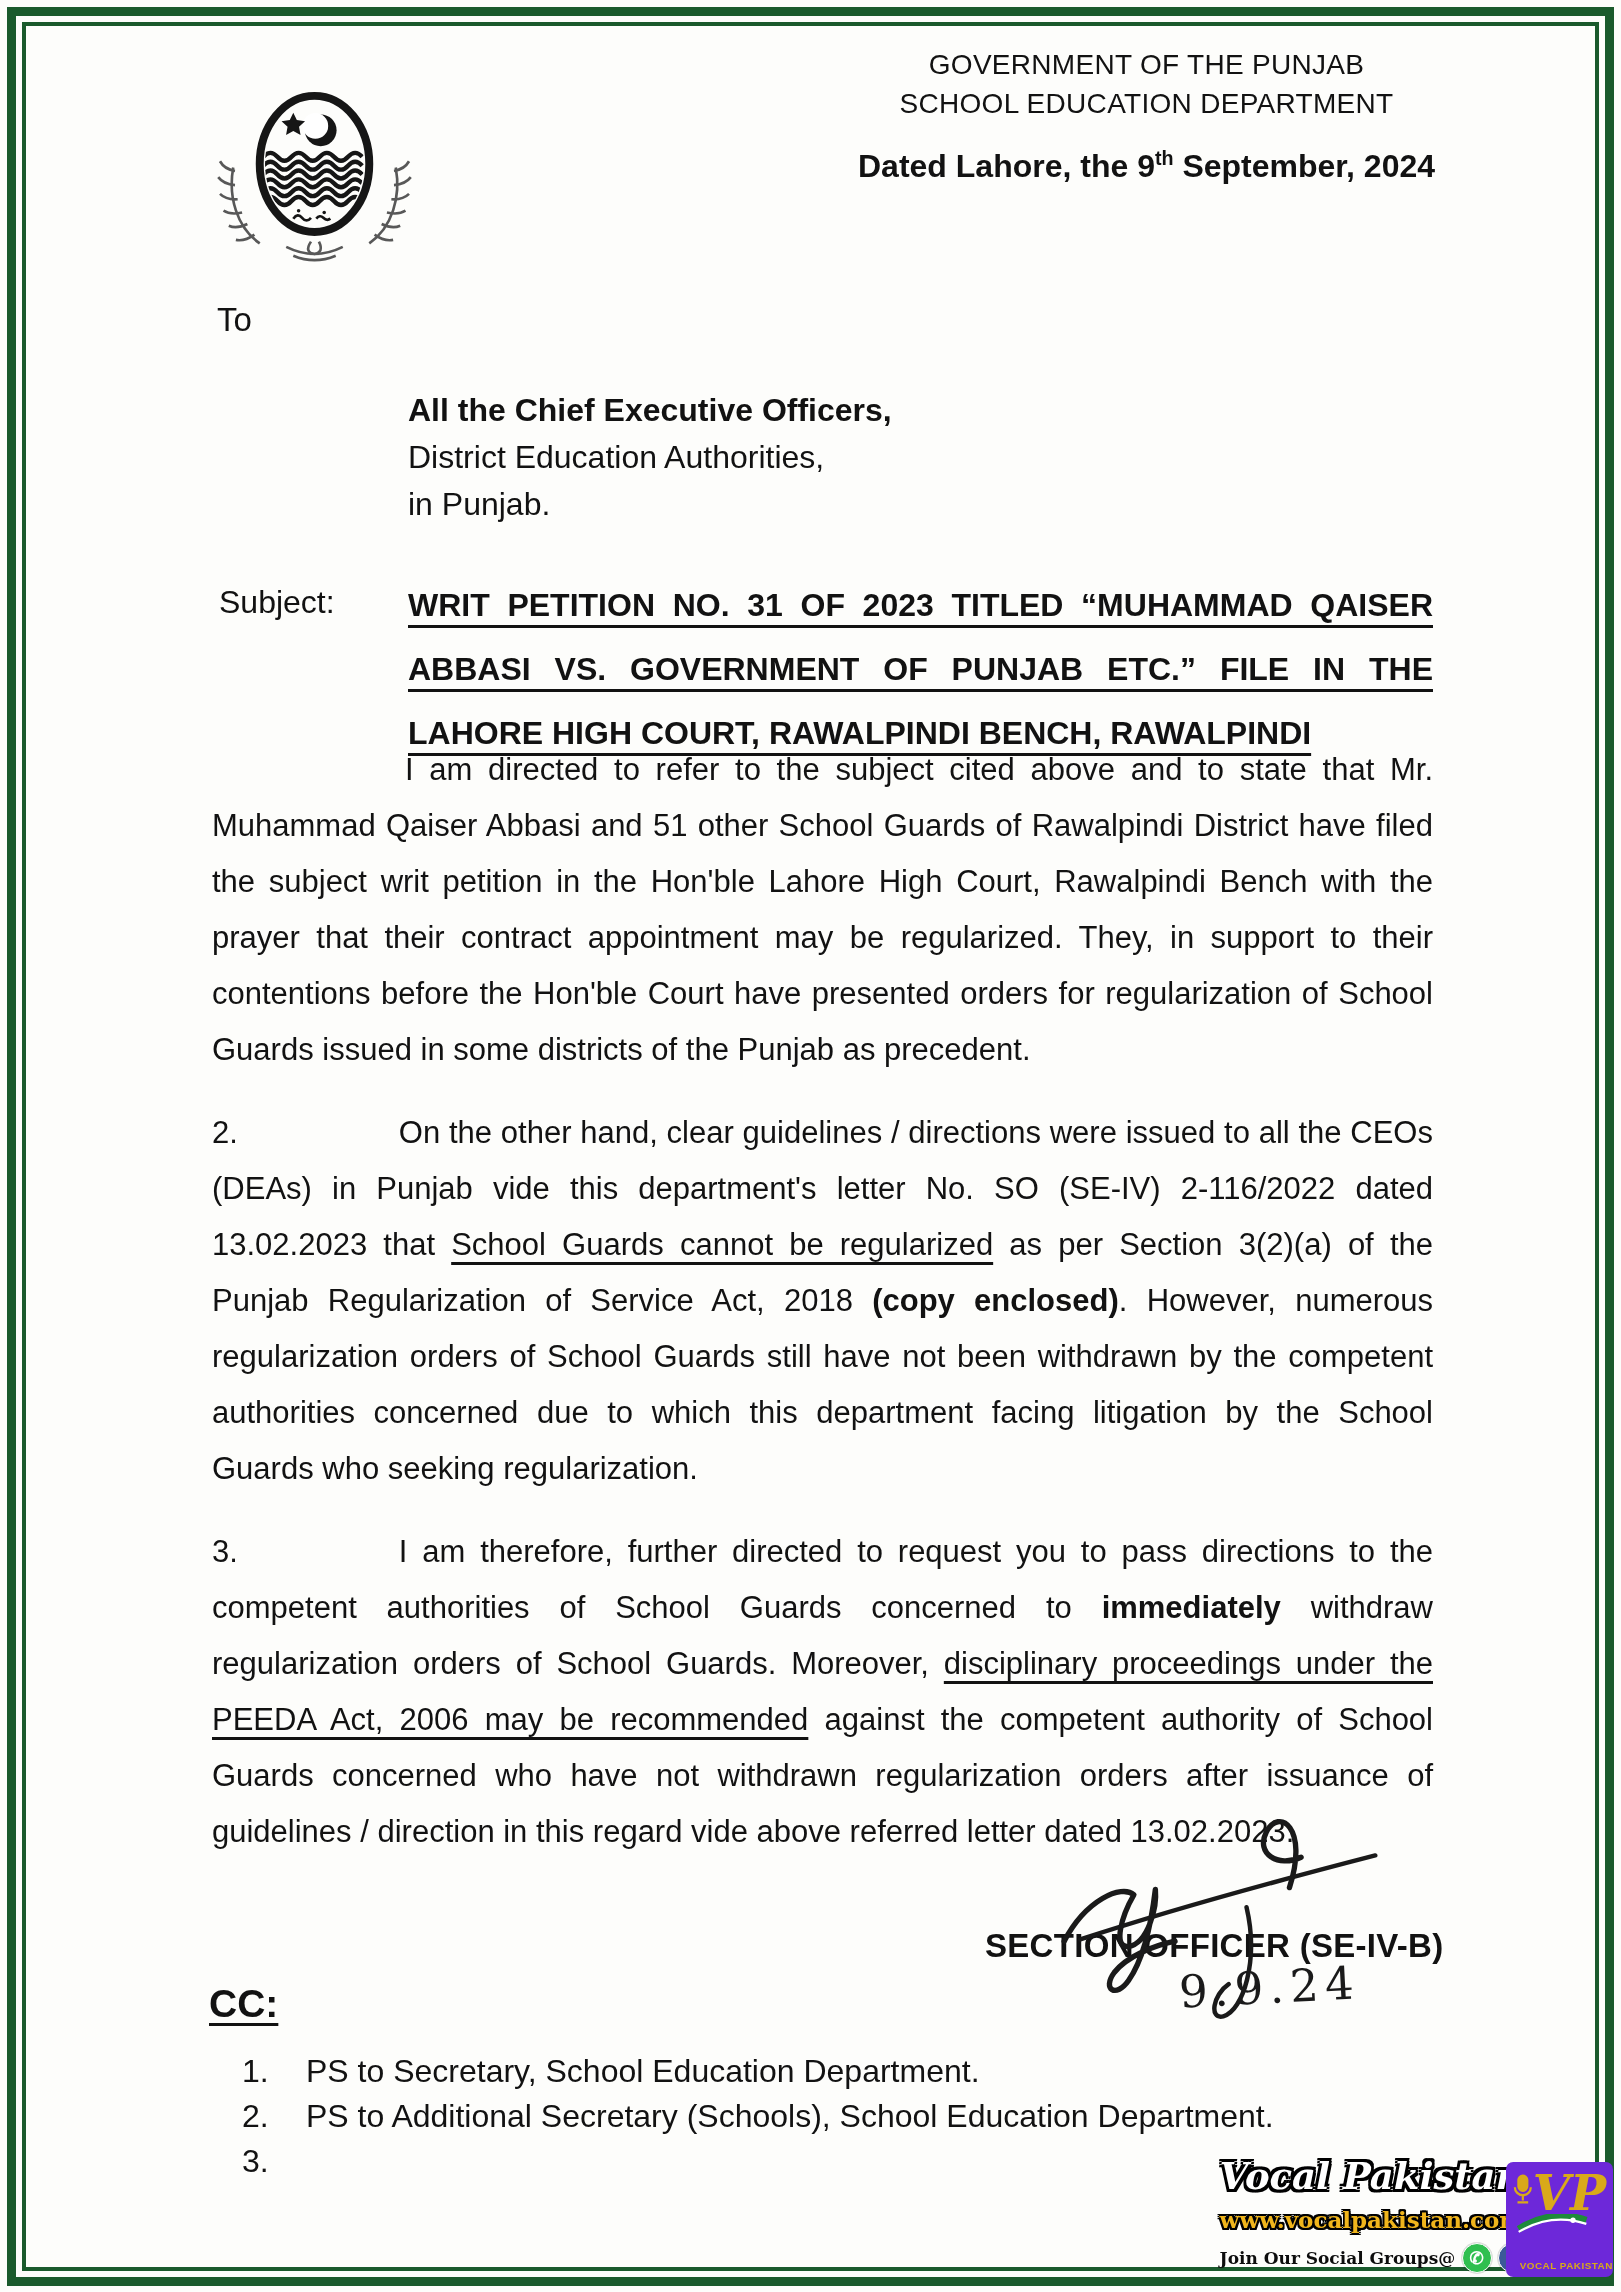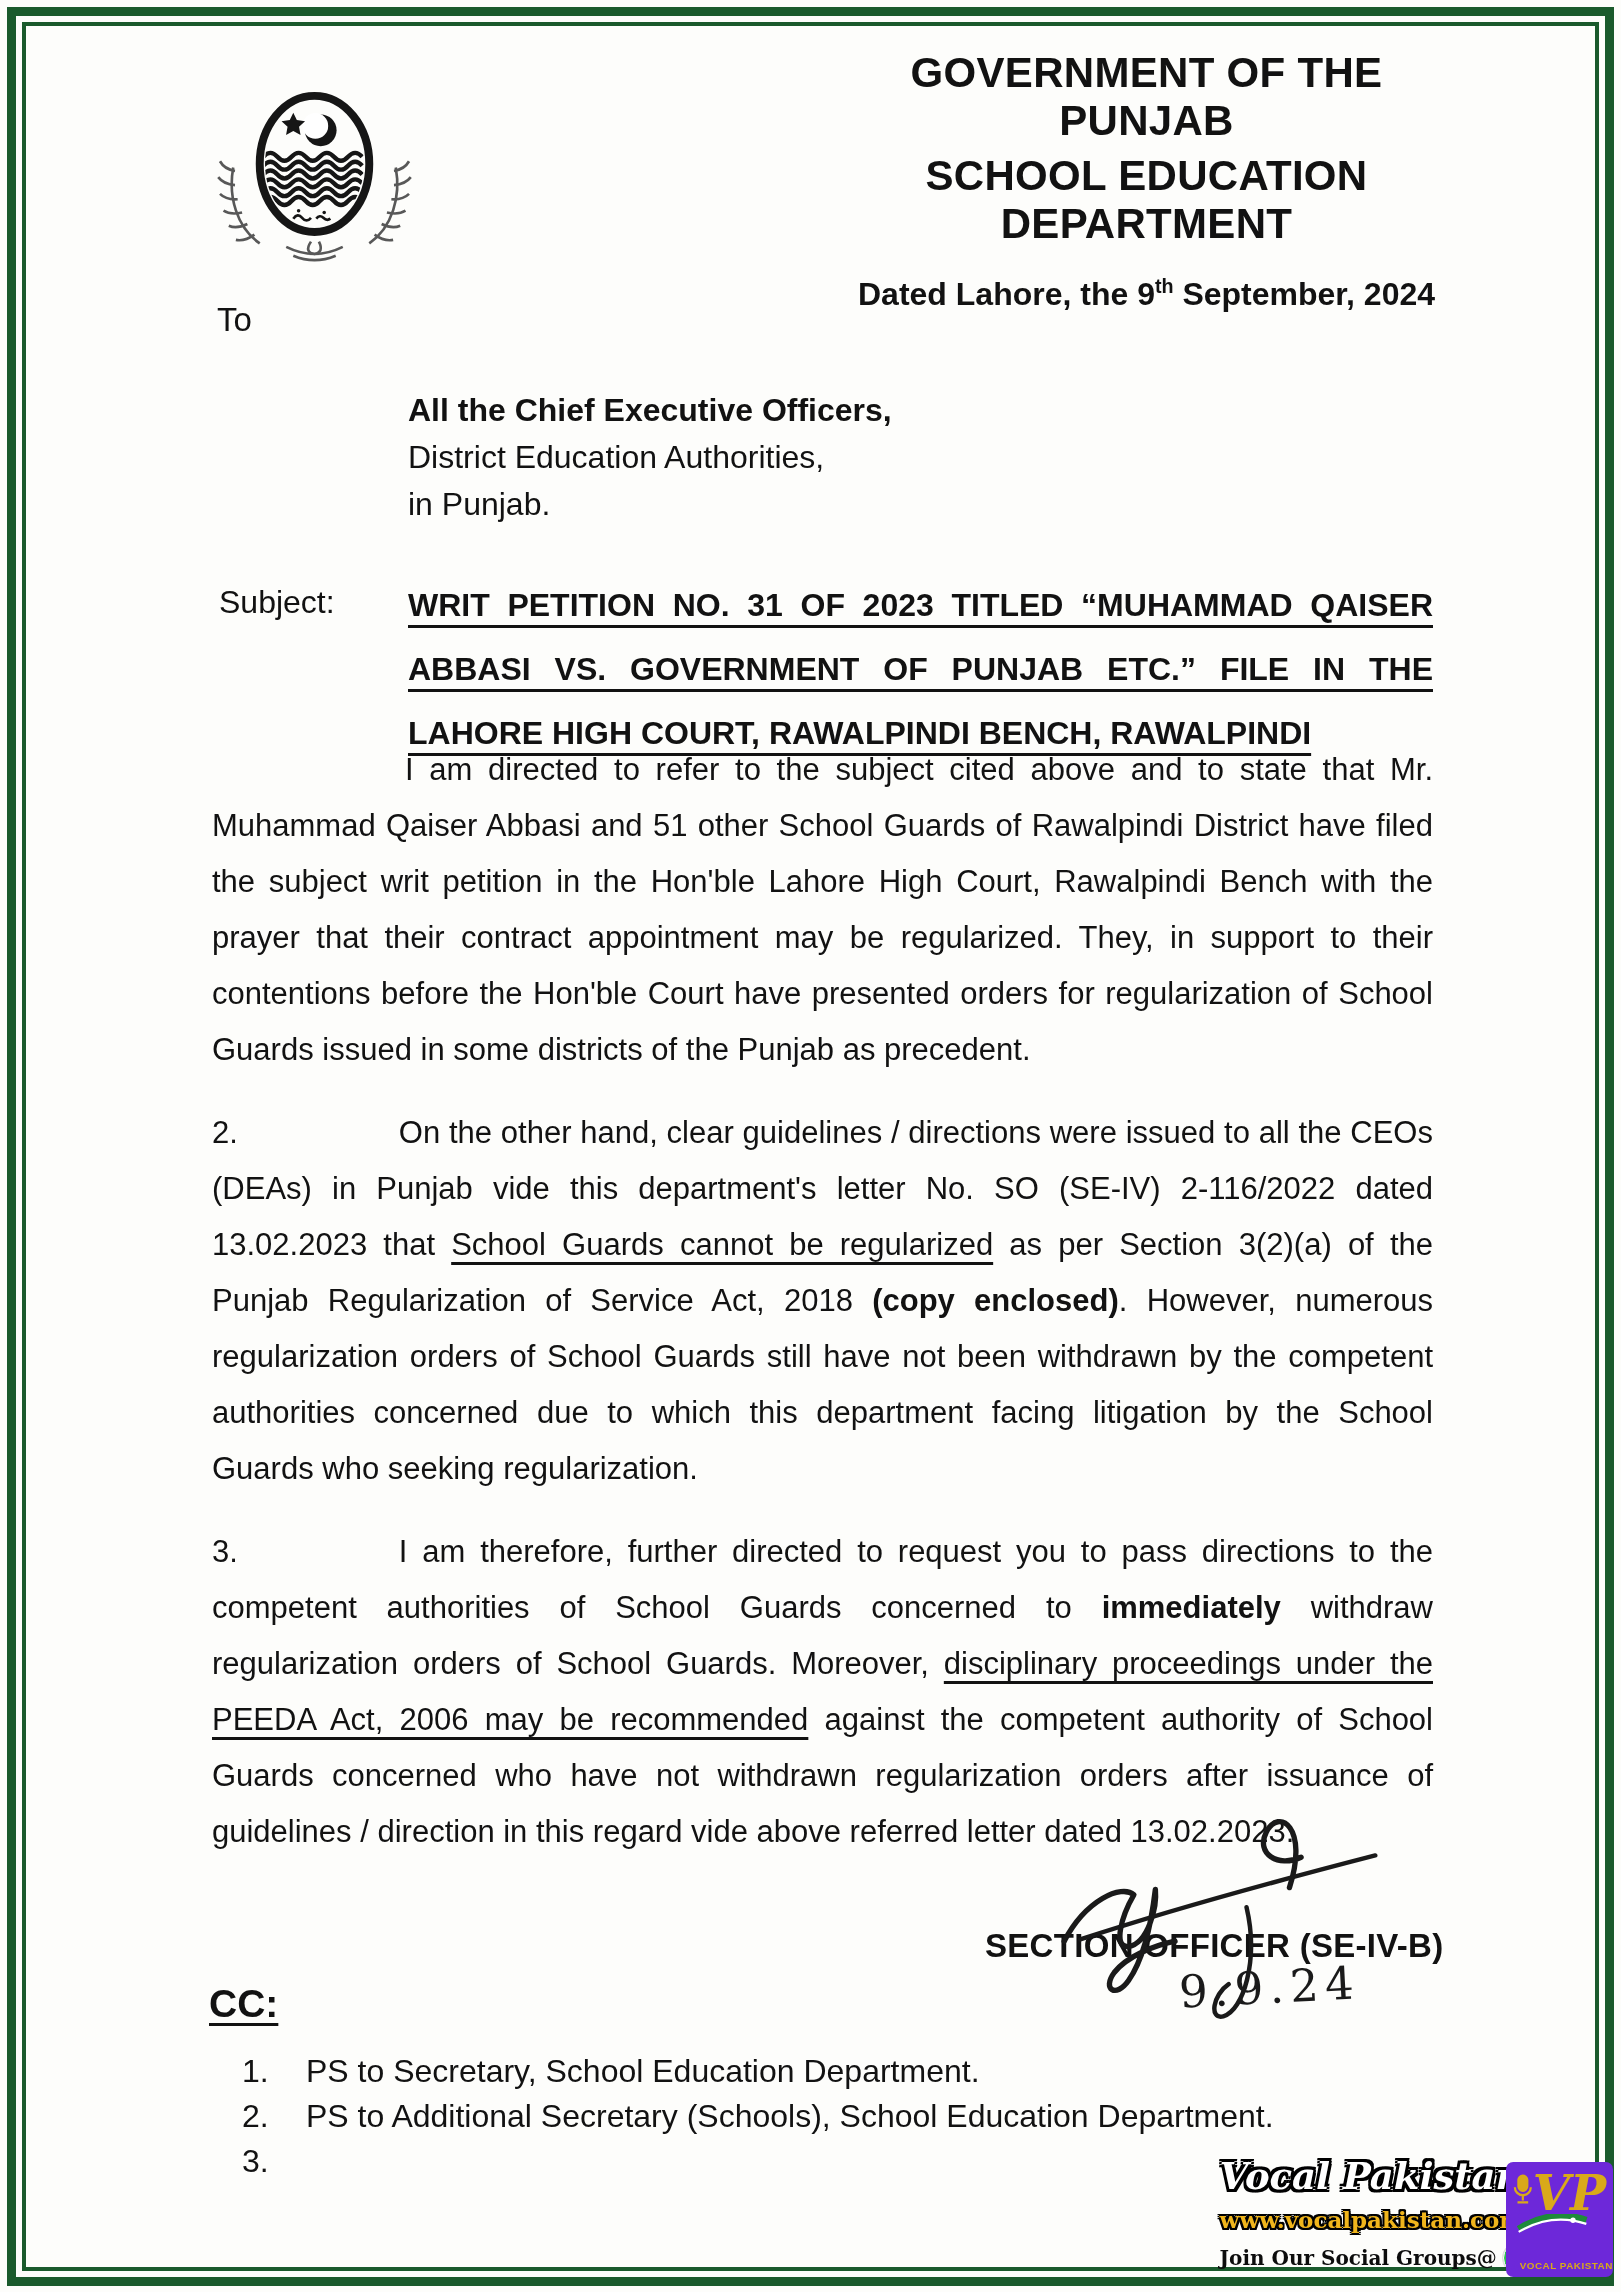--- a/index.html
+++ b/index.html
@@ -9,21 +9,21 @@
     font-family:"Liberation Sans",sans-serif;color:#121212;
   }
   
   .border-outer{position:absolute;inset:7.2px;border:9.9px solid #1a5a2c;pointer-events:none;z-index:1;}
   .border-inner{position:absolute;inset:22.4px;border:4.5px solid #1a5a2c;pointer-events:none;z-index:1;}
 
   
   .crest{position:absolute;left:182px;top:86px;z-index:2;}
   .hdr{position:absolute;left:842px;top:43px;width:609px;text-align:center;z-index:2;}
   .hdr .ref{font-size:34px;font-weight:700;letter-spacing:0.4px;}
-  .hdr .org{font-size:42px;font-weight:700;margin-top:6.3px;letter-spacing:0.3px;}
+  .hdr .org{font-size:28px;font-weight:400;margin-top:6.3px;letter-spacing:0.3px;}
   .hdr .date{margin-top:27px;font-size:32px;font-weight:600;}
   .hdr .date sup{font-size:19.7px;}
 
   .to-label{position:absolute;left:217px;top:301px;font-size:33px;z-index:2;}
   .addr{position:absolute;left:408px;top:387px;font-size:32px;line-height:47px;z-index:2;}
   .addr .l1{font-weight:700;}
 
   .subj-label{position:absolute;left:219px;top:584px;font-size:32px;z-index:2;}
   .subj-text{
     position:absolute;left:408px;top:573px;width:1025px;z-index:2;
@@ -62,21 +62,21 @@
     font-family:"DejaVu Serif",serif;font-style:italic;font-weight:700;font-size:37px;line-height:38px;
     color:#fff;white-space:nowrap;
     text-shadow:-2.7px -2.7px 0 #000,2.7px -2.7px 0 #000,-2.7px 2.7px 0 #000,2.7px 2.7px 0 #000,0 -2.7px 0 #000,0 2.7px 0 #000,-2.7px 0 0 #000,2.7px 0 0 #000;
   }
   .vp-url{
     font-family:"DejaVu Serif",serif;font-weight:700;font-size:23px;line-height:25px;white-space:nowrap;
     color:#f0b51c;
     text-shadow:-1.8px -1.8px 0 #000,1.8px -1.8px 0 #000,-1.8px 1.8px 0 #000,1.8px 1.8px 0 #000,0 -1.8px 0 #000,0 1.8px 0 #000,-1.8px 0 0 #000,1.8px 0 0 #000;
   }
   .vp-social{display:flex;align-items:center;gap:6.3px;}
-  .vp-social-label{font-family:"DejaVu Serif",serif;font-weight:700;font-size:20px;color:#0d0d0d;white-space:nowrap;}
+  .vp-social-label{font-family:"DejaVu Serif",serif;font-weight:700;font-size:17px;color:#0d0d0d;white-space:nowrap;}
   .sicon{width:28px;height:28px;border-radius:50%;color:#fff;display:flex;align-items:center;justify-content:center;
     font-size:17px;font-weight:700;flex:0 0 auto;border:1.8px solid #fff;box-shadow:0 0 0 0.9px #00000022;}
   .sicon.wa{background:#2fbf4f;}
   .sicon.fb{background:#3b5998;font-family:"DejaVu Serif",serif;}
   .sicon.li{background:#2d78b5;font-size:12.5px;}
   .vp-logo{width:93px;height:109px;background:#6d28d9;border-radius:7.2px;position:relative;
     display:flex;flex-direction:column;align-items:center;justify-content:flex-end;padding-bottom:6.3px;margin-top:7.2px;padding-left:14px;}
   .vp-mono{position:absolute;top:7.2px;left:27px;font-family:"DejaVu Serif",serif;font-style:italic;font-weight:700;
     font-size:48px;line-height:48px;color:#d9a91a;}
   .vp-mic{position:absolute;top:10.7px;left:7.2px;}

